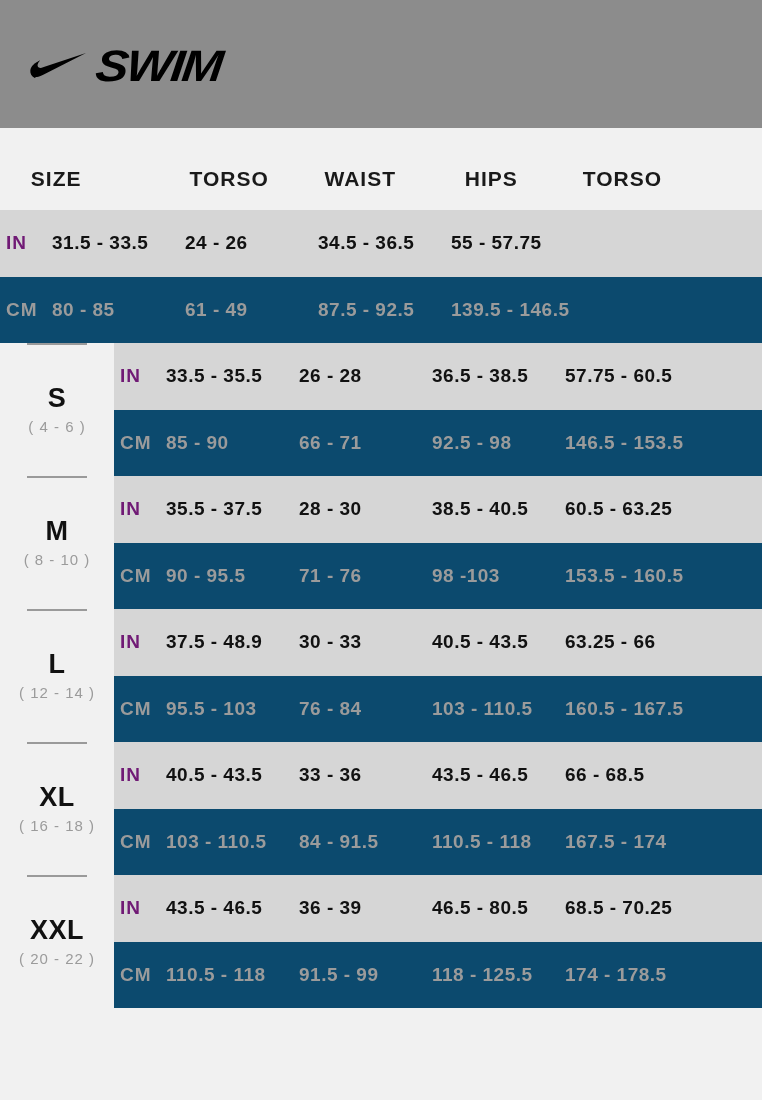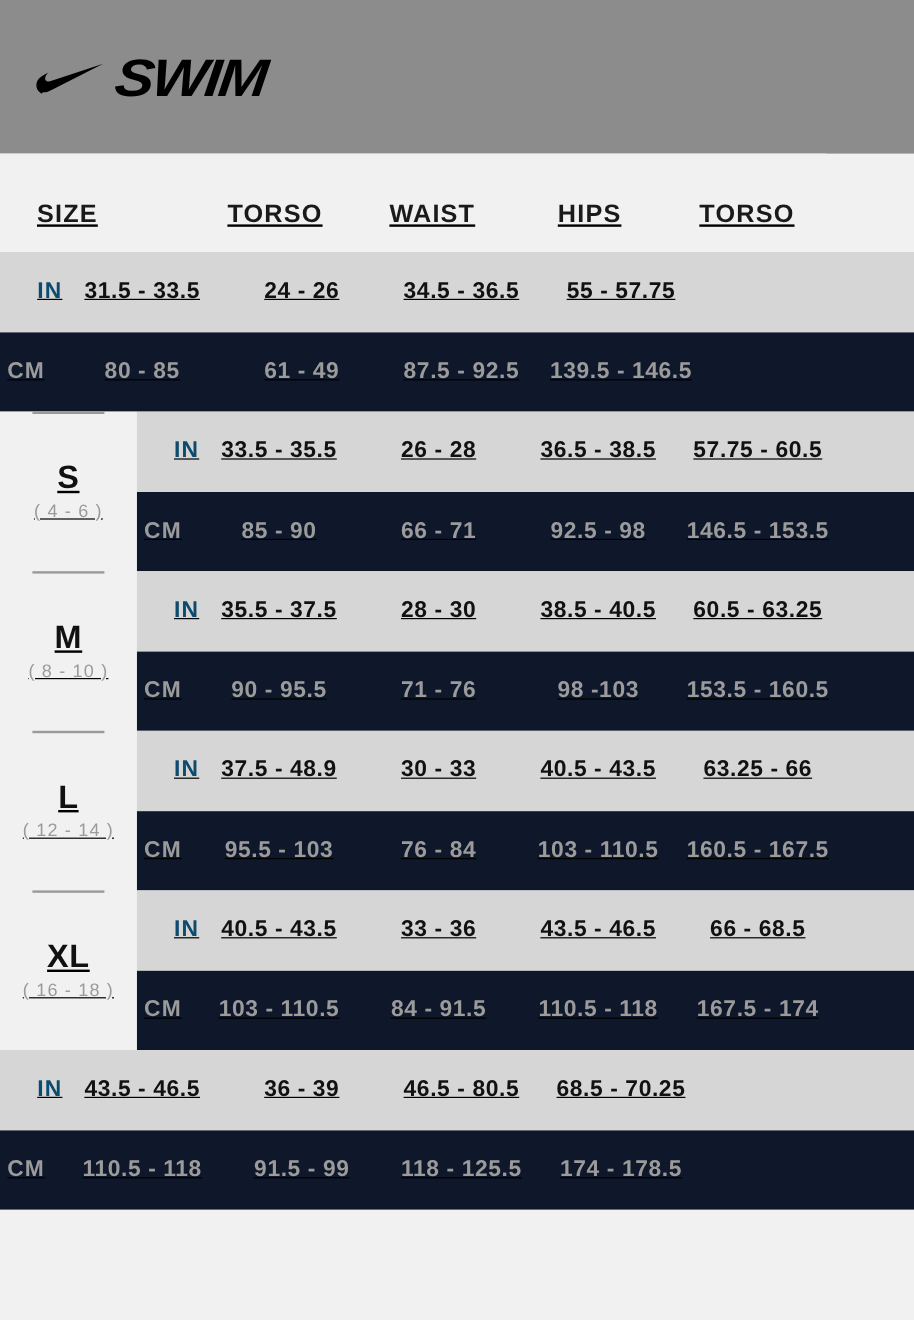--- a/index.html
+++ b/index.html
@@ -45,21 +45,20 @@
     transform: scaleX(1.12) skewX(-6deg);
     transform-origin: left center;
   }
 
   
   .chart {
     position: relative;
     width: 688px;
     height: 972px;
     background: #f1f1f1;
-    text-decoration: underline;
   }
 
   
   .col-headers {
     display: flex;
     align-items: center;
     height: 82px;
     padding-top: 20px;
     box-sizing: border-box;
   }
@@ -119,39 +118,39 @@
     flex: 1 1 auto;
     display: flex;
     flex-direction: column;
   }
   .row {
     display: flex;
     align-items: center;
     height: 66.5px;
   }
   .row.in  { background: #d6d6d6; }
-  .row.cm  { background: #0f172a; }
+  .row.cm  { background: #0c4a6e; }
 
   .unit {
     width: 52px;
     flex: 0 0 52px;
     text-align: left;
     padding-left: 6px;
     box-sizing: border-box;
     font-weight: bold;
     font-size: 19px;
     letter-spacing: 1px;
   }
-  .row.in .unit { color: #0c4a6e; text-align: right; }
+  .row.in .unit { color: #701a75; }
   .row.cm .unit { color: #9b9b9b; }
 
   .val {
     width: 133px;
     flex: 0 0 133px;
-    text-align: center;
+    text-align: left;
     font-size: 19px;
     letter-spacing: 0.5px;
   }
   .row.in .val {
     font-weight: bold;
     color: #111;
   }
   .row.cm .val {
     font-weight: bold;
     color: #9b9b9b;
@@ -289,20 +288,25 @@
         <div class="unit">CM</div>
         <div class="val">103 - 110.5</div>
         <div class="val">84 - 91.5</div>
         <div class="val">110.5 - 118</div>
         <div class="val">167.5 - 174</div>
       </div>
     </div>
   </div>
 
   <div class="size-block">
+    <div class="size-cell">
+      <div class="size-rule"></div>
+      <div class="size-label">XXL</div>
+      <div class="size-sub">( 20 - 22 )</div>
+    </div>
     <div class="rows-wrap">
       <div class="row in">
         <div class="unit">IN</div>
         <div class="val">43.5 - 46.5</div>
         <div class="val">36 - 39</div>
         <div class="val">46.5 - 80.5</div>
         <div class="val">68.5 - 70.25</div>
       </div>
       <div class="row cm">
         <div class="unit">CM</div>

